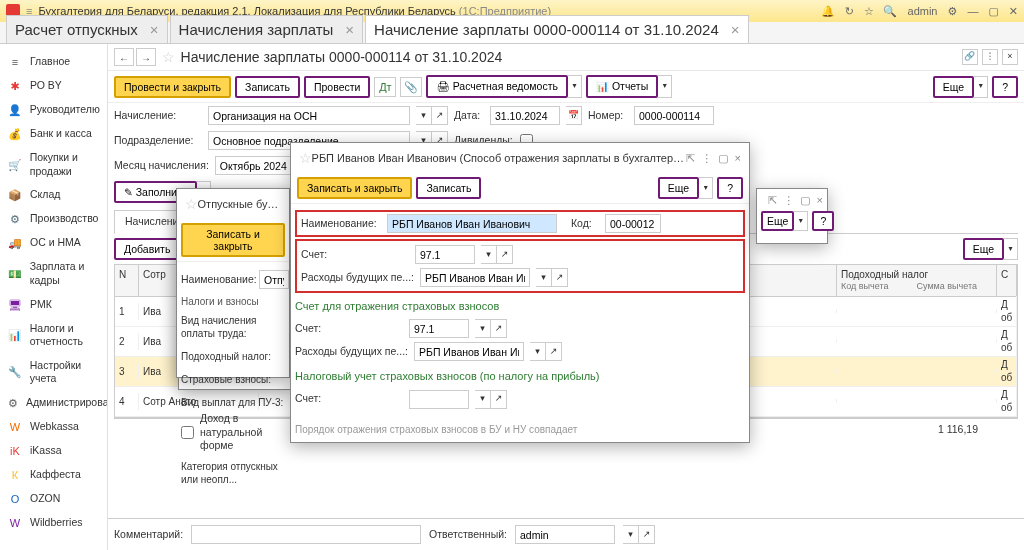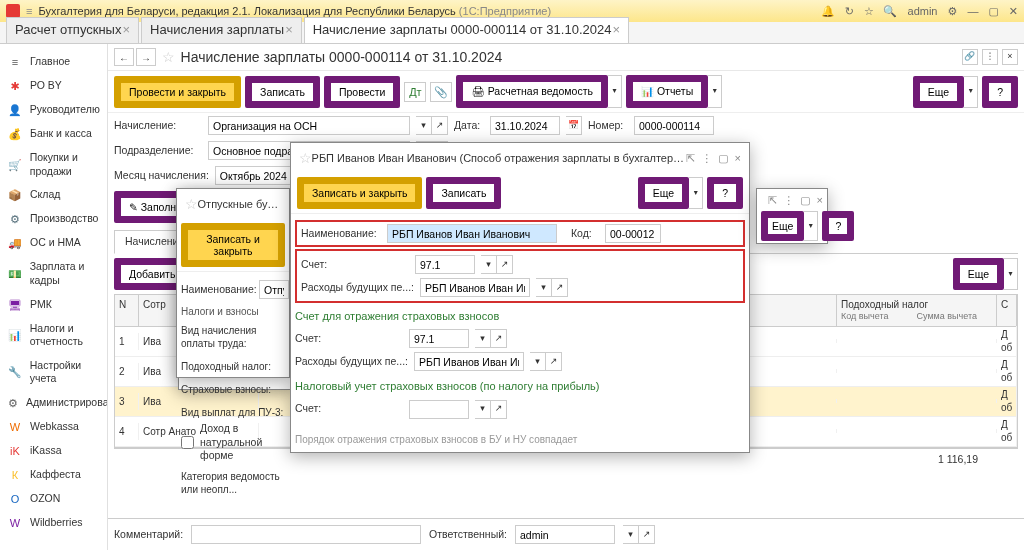--- a/index.html
+++ b/index.html
@@ -2,37 +2,37 @@
 <html><head>
 <meta charset="utf-8">
 <style>
   *{box-sizing:border-box;margin:0;padding:0}
   body{font:11px/1.3 Arial,sans-serif;color:#333;background:#fff;width:1024px;height:550px;overflow:hidden;position:relative}
   .titlebar{height:22px;background:linear-gradient(#fef4c7,#fde68a);display:flex;align-items:center;padding:0 6px;font-size:11px}
   .logo{width:14px;height:14px;background:#e53935;border-radius:2px;margin-right:6px}
   .menu-icon{margin-right:6px;color:#888}
   .titlebar .right{margin-left:auto;display:flex;align-items:center;gap:10px;color:#666}
   .tabbar{height:22px;background:#f5f5f5;border-bottom:1px solid #ccc;display:flex;align-items:flex-end;padding-left:6px}
-  .tab{padding:4px 8px;font-size:13px;background:#eee;border:1px solid #ccc;border-bottom:none;margin-right:2px;display:flex;gap:1px;align-items:center}
+  .tab{padding:4px 8px;font-size:15px;background:#eee;border:1px solid #ccc;border-bottom:none;margin-right:2px;display:flex;gap:12px;align-items:center}
   .tab.active{background:#fff}
   .tab .x{color:#999;cursor:pointer}
   .main{display:flex;height:calc(100% - 44px)}
   .sidebar{width:108px;border-right:1px solid #e0e0e0;padding-top:6px;overflow:hidden}
   .nav{display:flex;align-items:center;gap:8px;padding:5px 8px;font-size:10.5px;cursor:pointer}
   .nav .ic{width:14px;height:14px;display:inline-block;text-align:center;font-size:11px}
   .content{flex:1;position:relative;overflow:hidden}
   .doc-toolbar{display:flex;align-items:center;gap:6px;padding:4px 6px;border-bottom:1px solid #e8e8e8}
   .nav-arrows{display:flex;gap:2px}
   .btn-arrow{width:20px;height:18px;border:1px solid #ccc;background:#fff;display:flex;align-items:center;justify-content:center;font-size:10px;cursor:pointer}
   .star{color:#ccc;font-size:14px}
   .doc-title{font-size:14px;font-weight:400}
   .doc-actions{margin-left:auto;display:flex;gap:4px}
   .sq-btn{width:16px;height:16px;border:1px solid #ccc;background:#fff;font-size:9px;display:flex;align-items:center;justify-content:center;cursor:pointer}
   .cmd-bar{display:flex;align-items:center;gap:4px;padding:4px 6px;border-bottom:1px solid #eee;flex-wrap:wrap}
-  .btn{padding:3px 8px;border:7px solid #701a75;background:#fff;font-size:10.5px;cursor:pointer;border-radius:2px}
+  .btn{padding:3px 8px;border:2px solid #701a75;background:#fff;font-size:10.5px;cursor:pointer;border-radius:2px}
   .btn.primary{background:#ffd54f;border-color:#d4a000}
   .btn-ic{width:22px;height:20px;border:1px solid #ccc;background:#fff;display:flex;align-items:center;justify-content:center;font-size:11px;cursor:pointer}
   .dropdown{display:flex}
   .dropdown .arrow{width:14px;border:1px solid #ccc;border-left:none;background:#fff;display:flex;align-items:center;justify-content:center;font-size:8px}
   .form-row{display:flex;align-items:center;gap:6px;padding:3px 6px;font-size:10.5px}
   .form-row label{min-width:88px;color:#333}
   input[type=text],select{border:1px solid #ccc;padding:2px 4px;font-size:10.5px;height:19px}
   .w-lg{width:202px}
   .field-btns{display:flex}
   .field-btns span{width:16px;height:19px;border:1px solid #ccc;border-left:none;display:flex;align-items:center;justify-content:center;font-size:9px;background:#fff;cursor:pointer}
@@ -336,21 +336,21 @@
           </div>
         <div style="font-size:10px;color:#555;margin-top:4px">Налоги и взносы</div>
         <div style="font-size:10px;margin-top:6px">Вид начисления оплаты труда:</div>
         <div style="font-size:10px;margin-top:10px">Подоходный налог:</div>
         <div style="font-size:10px;margin-top:10px">Страховые взносы:</div>
         <div style="font-size:10px;margin-top:10px">Вид выплат для ПУ-3:</div>
         <div class="cb-row">
             <input type="checkbox" style="">
             <span>Доход в натуральной форме</span>
           </div>
-        <div style="font-size:10px;margin-top:4px">Категория ведомость или неопл...</div>
+        <div style="font-size:10px;margin-top:4px">Категория отпускных или неопл...</div>
       </div>
     </div>
 
     <div class="modal" style="left:182px;top:98px;width:460px">
       <div class="modal-header">
         <span class="star">☆</span>
         <span class="modal-title">РБП Иванов Иван Иванович (Способ отражения зарплаты  в бухгалтерско...</span>
         <div class="modal-ctrls">
           <span>⇱</span>
           <span>⋮</span>

